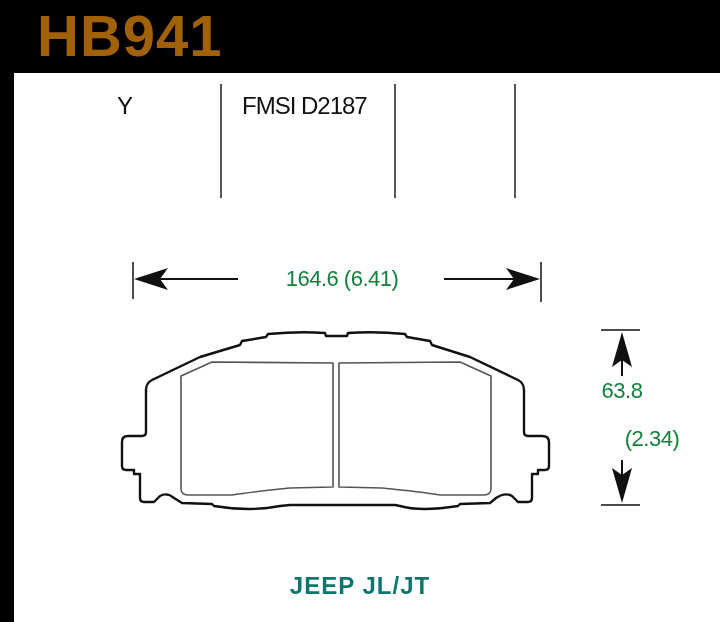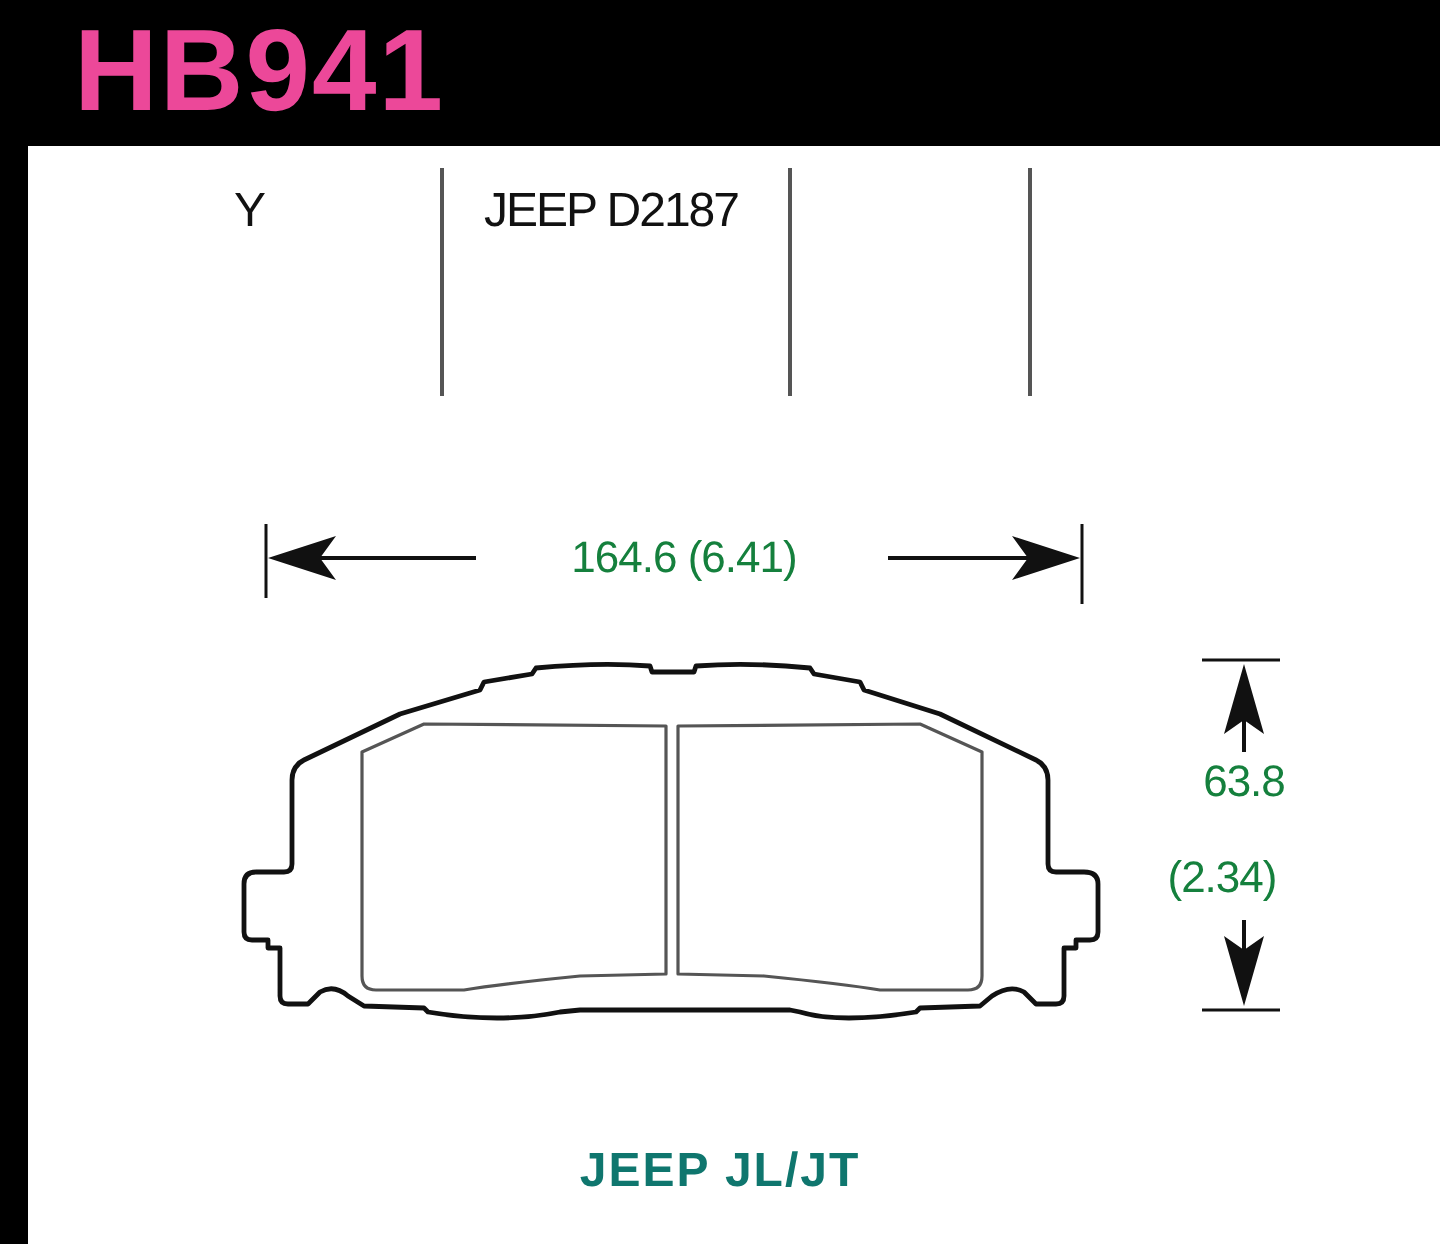--- a/index.html
+++ b/index.html
@@ -1,36 +1,36 @@
 <!DOCTYPE html>
 <html><head>
   <meta charset="utf-8">
   <style>
     html, body { margin: 0; padding: 0; background: #ffffff; }
     body { width: 720px; height: 622px; position: relative; overflow: hidden; font-family: "Liberation Sans", sans-serif; }
     .header { position: absolute; left: 0; top: 0; width: 720px; height: 73px; background: #000; }
-    .part-number { position: absolute; left: 37px; top: 4px; color: #ec4899; font-family: "Liberation Sans", sans-serif; font-weight: 700; font-size: 58px; letter-spacing: 1px; line-height: 64px; }
+    .part-number { position: absolute; left: 37px; top: 4px; color: #a16207; font-family: "Liberation Sans", sans-serif; font-weight: 700; font-size: 58px; letter-spacing: 1px; line-height: 64px; }
     .left-stripe { position: absolute; left: 0; top: 73px; width: 14px; height: 549px; background: #000; }
     .spec-text { position: absolute; font-size: 24px; color: #111; line-height: 28px; letter-spacing: -1px; }
     .vline { position: absolute; width: 2px; background: #555; }
     .dim-text { position: absolute; font-size: 22px; color: #15803d; letter-spacing: -0.5px; text-align: center; }
     .vehicle { position: absolute; left: 0; width: 720px; top: 572px; text-align: center; font-weight: 700; font-size: 24px; letter-spacing: 1px; color: #0f766e; }
     svg.draw { position: absolute; left: 0; top: 0; }
   </style>
 </head>
 <body>
 
 <div class="header">
   <div class="part-number">HB941</div>
 </div>
 <div class="left-stripe"></div>
 
 <div class="spec-text" style="left:117px; top:92px;">Y</div>
 <div class="vline" style="left:220px; top:84px; height:114px;"></div>
-<div class="spec-text" style="left:242px; top:92px;">JEEP D2187</div>
+<div class="spec-text" style="left:242px; top:92px;">FMSI D2187</div>
 <div class="vline" style="left:394px; top:84px; height:114px;"></div>
 <div class="vline" style="left:514px; top:84px; height:114px;"></div>
 
 <svg class="draw" width="720" height="622" viewBox="0 0 720 622">
 
   <g stroke="#111" fill="#111">
     <line x1="133" y1="262" x2="133" y2="299" stroke-width="1.5"></line>
     <line x1="541" y1="262" x2="541" y2="302" stroke-width="1.5"></line>
     <polygon points="134,279 168,268 160,279 168,290" stroke="none"></polygon>
     <line x1="160" y1="279" x2="238" y2="279" stroke-width="2"></line>
@@ -69,15 +69,15 @@
        L 290 488 Q 250 492 232 495 L 188 495
        Q 181 495 181 488 Z"></path>
 
   <path fill="none" stroke="#555" stroke-width="1.6" stroke-linejoin="round" d="M 339 363 L 460 362 L 491 376 L 491 488
        Q 491 495 484 495 L 440 495 Q 422 492 382 488
        L 339 487 Z"></path>
 </svg>
 
 <div class="dim-text" style="left:240px; top:266px; width:204px;">164.6 (6.41)</div>
 <div class="dim-text" style="left:582px; top:378px; width:80px;">63.8</div>
-<div class="dim-text" style="left:571px; top:426px; width:80px;">(2.34)</div>
+<div class="dim-text" style="left:612px; top:426px; width:80px;">(2.34)</div>
 
 <div class="vehicle">JEEP JL/JT</div>
 
 </body></html>

